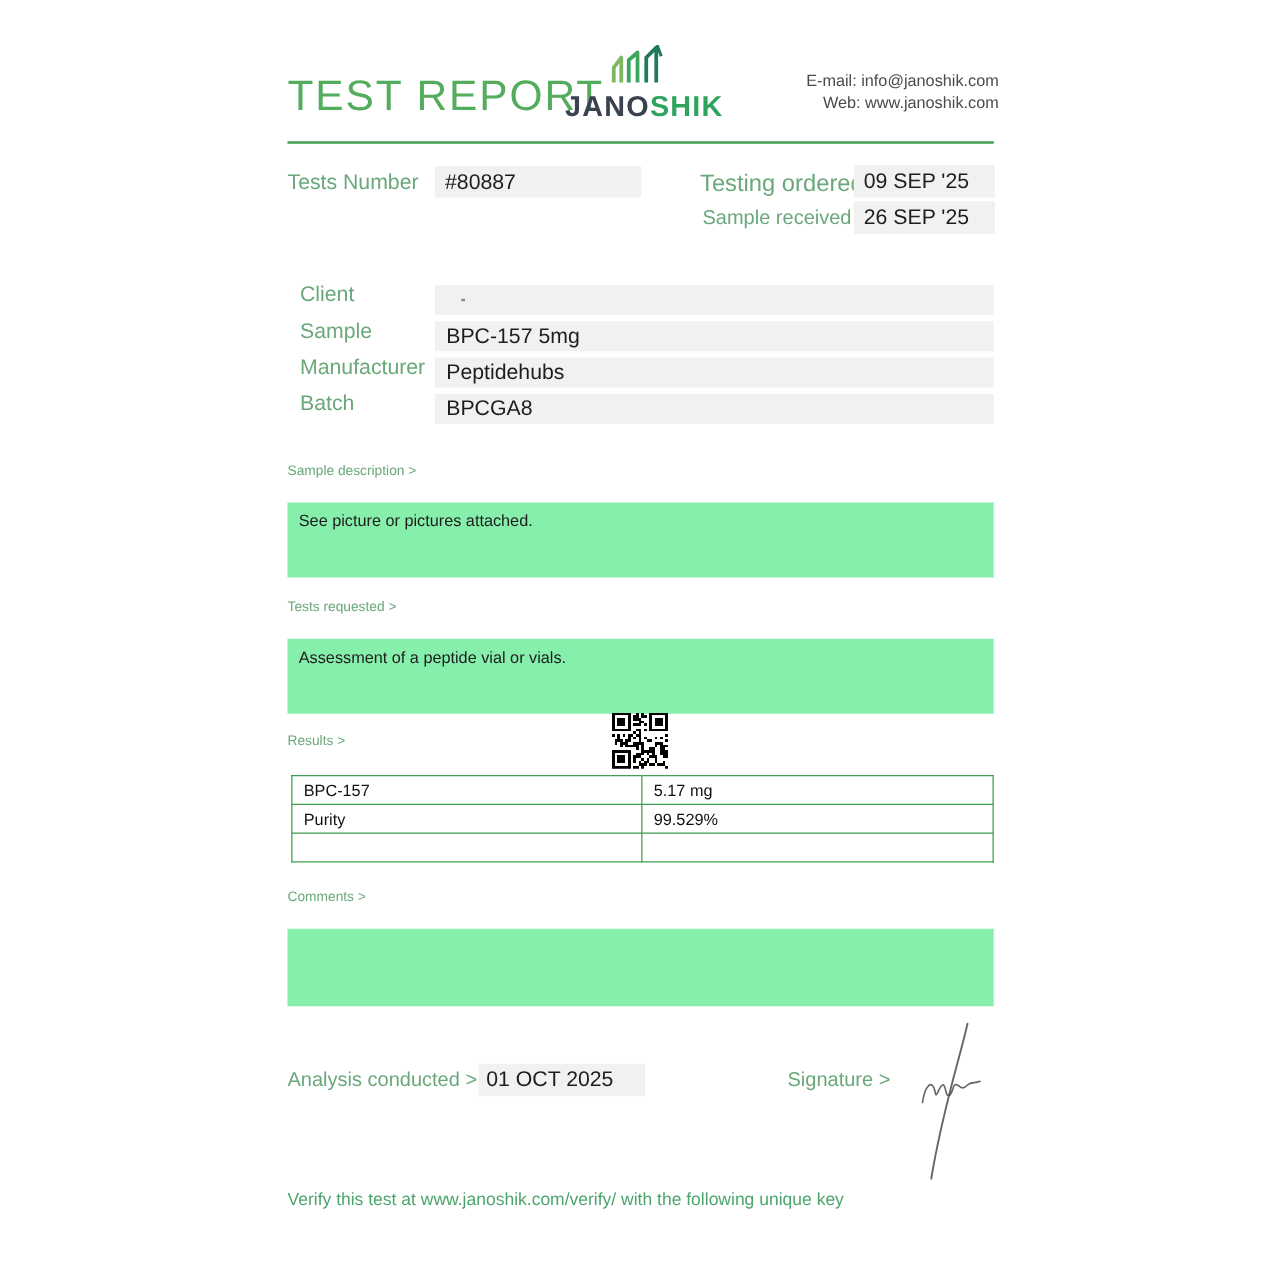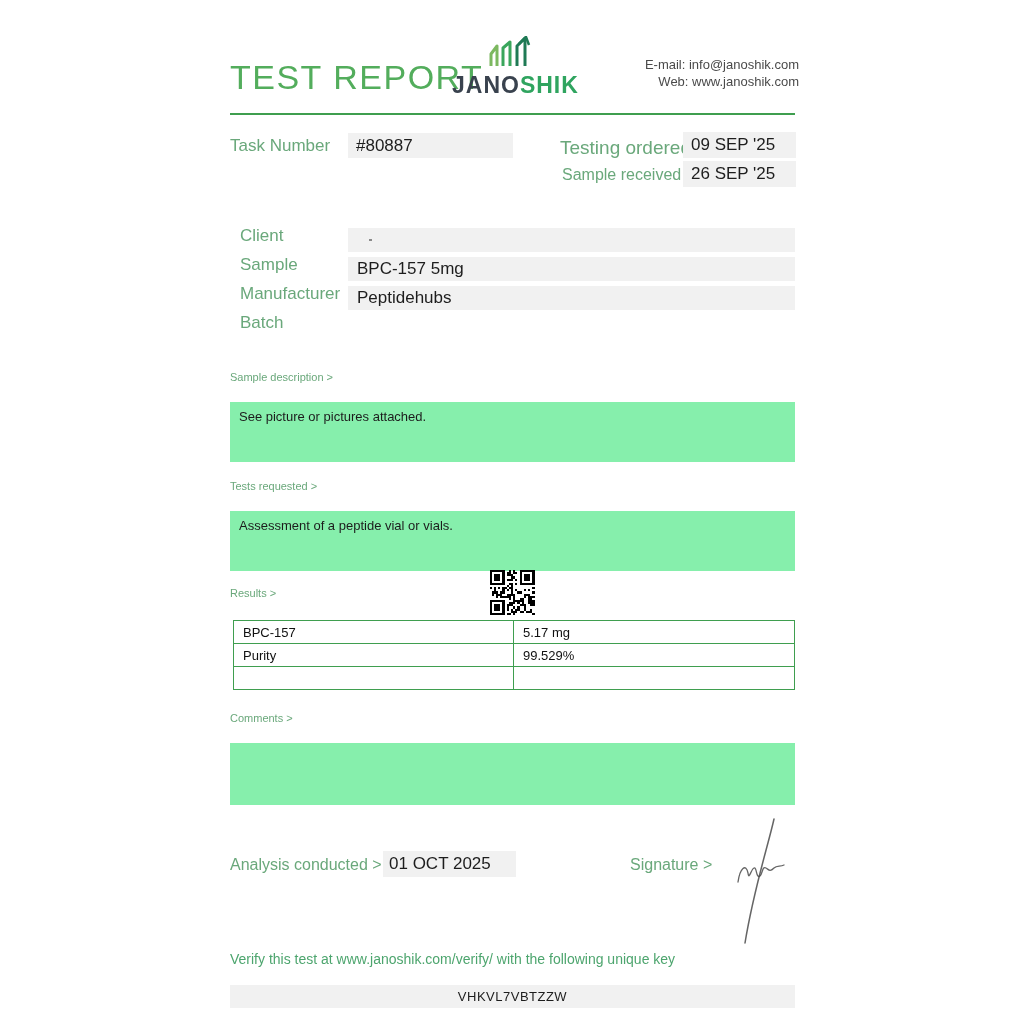--- a/index.html
+++ b/index.html
@@ -81,21 +81,21 @@
     <div class="logo-text"><span>JANO</span><span class="green">SHIK</span></div>
   </div>
 
   <div class="contact">
     <div>E-mail: info@janoshik.com</div>
     <div>Web: www.janoshik.com</div>
   </div>
 
   <div class="rule"></div>
 
-  <div class="glabel task-label">Task Number</div>
+  <div class="glabel task-label">Tests Number</div>
   <div class="gbox task-box">#80887</div>
   <div class="glabel ordered-label">Testing ordered  &gt;</div>
   <div class="gbox ordered-box">09 SEP '25</div>
   <div class="glabel received-label">Sample received &gt;</div>
   <div class="gbox received-box">26 SEP '25</div>
 
   <div class="fields">
     <div class="field-row">
       <span class="glabel lbl">Client</span>
       <span class="gbox val"></span>
@@ -103,20 +103,21 @@
     <div class="field-row">
       <span class="glabel lbl">Sample</span>
       <span class="gbox val">BPC-157 5mg</span>
     </div>
     <div class="field-row">
       <span class="glabel lbl">Manufacturer</span>
       <span class="gbox val">Peptidehubs</span>
     </div>
     <div class="field-row">
       <span class="glabel lbl">Batch</span>
+      <span class="gbox val">BPCGA8</span>
     </div>
   </div>
   <div class="redact-dot"></div>
 
   <div class="sec-head" style="top:371px;">Sample description &gt;</div>
   <div class="sec-box" style="top:402px; height:60px;">See picture or pictures attached.</div>
 
   <div class="sec-head" style="top:480px;">Tests requested &gt;</div>
   <div class="sec-box" style="top:511px; height:60px;">Assessment of a peptide vial or vials.</div>
 
@@ -274,15 +275,14 @@
   <div class="glabel analysis-label">Analysis conducted &gt;</div>
   <div class="gbox analysis-box">01 OCT 2025</div>
   <div class="glabel signature-label">Signature &gt;</div>
 
   <svg class="signature" width="60" height="130" viewBox="0 0 60 130">
     <path d="M46,3 C40,30 26,72 17,127" fill="none" stroke="#4a4a4a" stroke-width="1.5" stroke-linecap="round" opacity="0.85"></path>
     <path d="M10,66 C12,52 18,47 20,57 C21,65 23,53 26,52 C29,51 28,63 32,60 C35,57 34,50 38,52 C41,54 42,56 46,52 C49,49 52,51 56,49" fill="none" stroke="#4a4a4a" stroke-width="1.3" stroke-linecap="round" opacity="0.85"></path>
   </svg>
 
   <div class="verify">Verify this test at www.janoshik.com/verify/ with the following unique key</div>
-  <div class="gbox key-box">VHKVL7VBTZZW</div>
 
 </div>
 
 </body></html>

